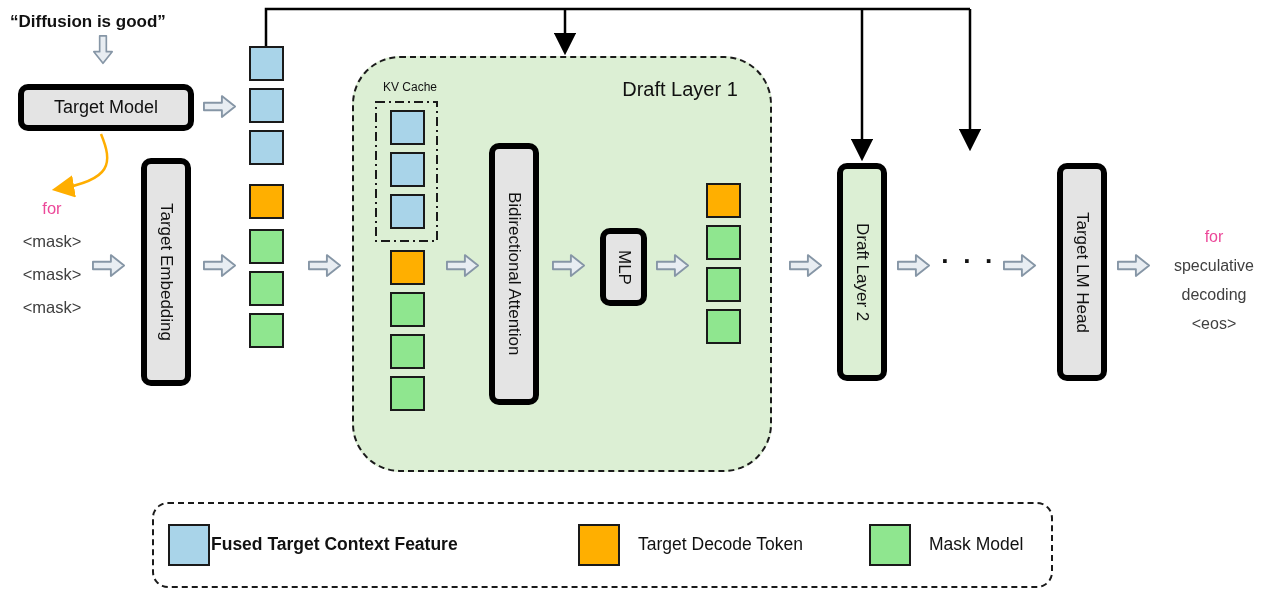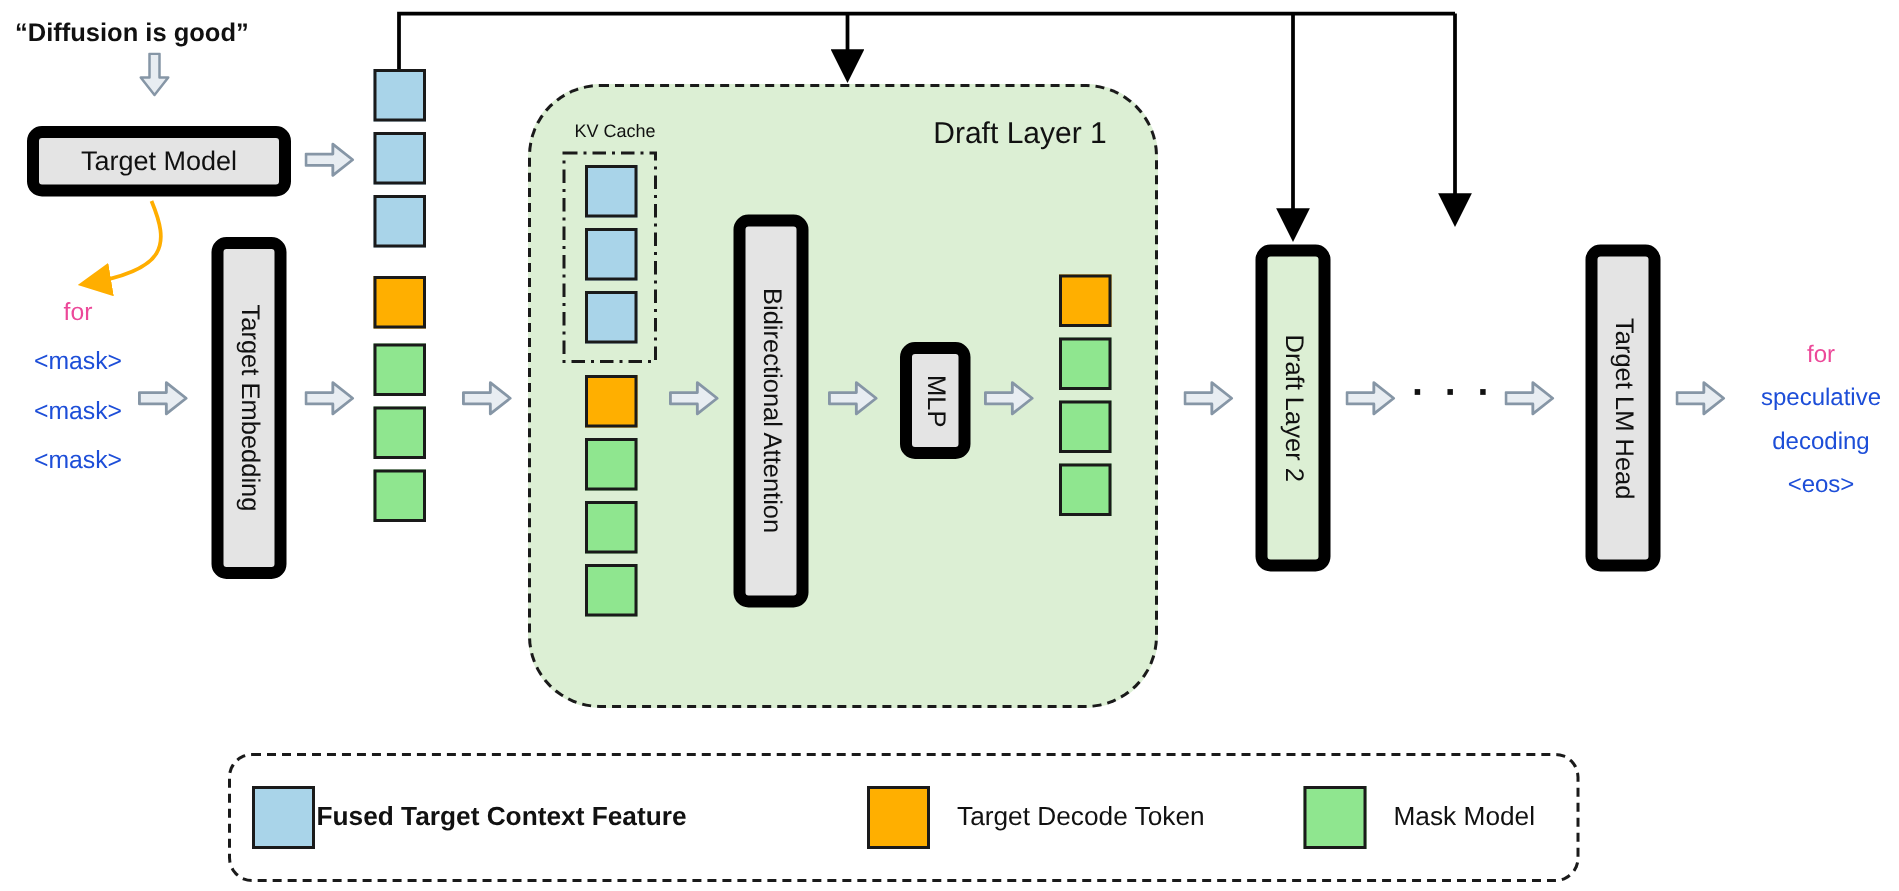--- a/index.html
+++ b/index.html
@@ -1,32 +1,32 @@
 <!DOCTYPE html>
 <html><head>
 <meta charset="utf-8">
 <style>
   html,body{margin:0;padding:0;background:#fff;}
   .stage{position:relative;width:1266px;height:594px;background:#ffffff;
          font-family:"Liberation Sans",sans-serif;color:#111;overflow:hidden;}
   .draftbox{position:absolute;left:352px;top:56px;width:420px;height:416px;
             background:#DCEFD4;border:2.5px dashed #1a1a1a;border-radius:48px;
             box-sizing:border-box;z-index:1;}
-  .node{position:absolute;background:#E4E4E4;border:8px solid #000000;border-radius:10px;
+  .node{position:absolute;background:#E4E4E4;border:6px solid #000000;border-radius:10px;
         display:flex;align-items:center;justify-content:center;box-sizing:border-box;z-index:2;}
   .node-green{background:#DCEFD4;}
   .vlabel{writing-mode:vertical-rl;text-orientation:mixed;white-space:nowrap;font-size:17px;color:#111;}
   .sq{position:absolute;width:31px;height:31px;border:2px solid #1a1a1a;z-index:2;box-sizing:content-box;}
   .sq-blue{background:#A9D4E9;}
   .sq-orange{background:#FFAF00;}
   .sq-green{background:#8FE68F;}
   .label{position:absolute;z-index:2;}
   .txtcol{position:absolute;text-align:center;z-index:2;}
   .t-orange{color:#ec4899;}
-  .t-green{color:#1d4ed8;}
+  .t-green{color:#404040;}
   .barrow{position:absolute;z-index:2;}
   .barrow.down{transform:rotate(90deg);}
   .overlay{position:absolute;left:0;top:0;width:1266px;height:594px;pointer-events:none;z-index:3;}
   .kvrect{position:absolute;left:372px;top:98px;z-index:1;pointer-events:none;}
   .ellipsis{position:absolute;left:931px;top:246px;width:76px;text-align:center;
             font-size:26px;font-weight:bold;letter-spacing:3px;z-index:2;color:#111;}
   .legendbox{position:absolute;left:152px;top:502px;width:901px;height:86px;
              border:2.5px dashed #1a1a1a;border-radius:16px;box-sizing:border-box;z-index:2;}
   .lsq{position:absolute;width:38px;height:38px;border:2px solid #1a1a1a;z-index:2;}
   .llabel{position:absolute;font-size:17.5px;color:#111;z-index:2;white-space:nowrap;}

